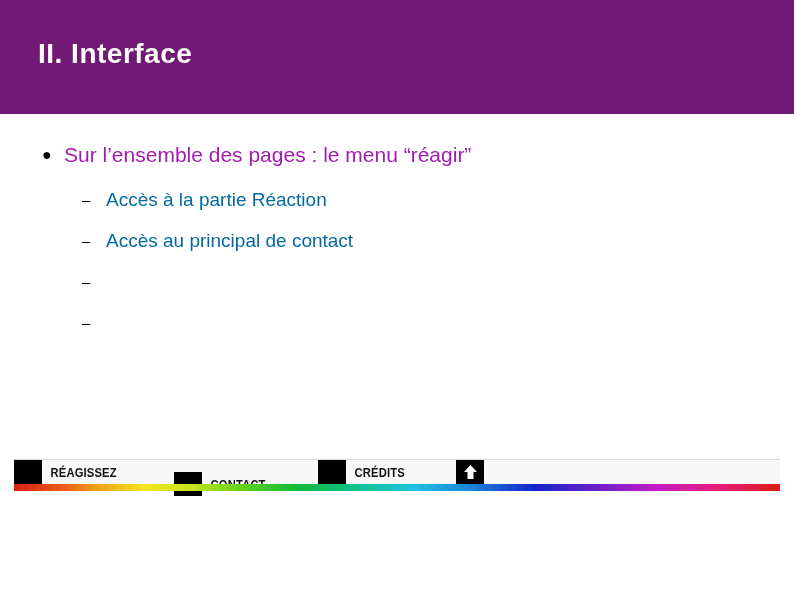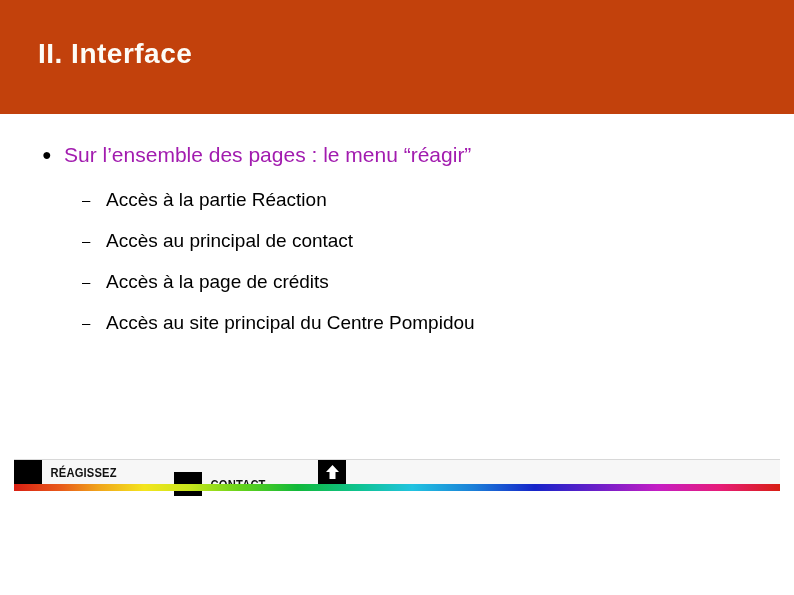--- a/index.html
+++ b/index.html
@@ -15,21 +15,21 @@
     font-family: "Liberation Sans", sans-serif;
   }
 
   
   #header-band {
     position: absolute;
     left: 0;
     top: 0;
     width: 794px;
     height: 114px;
-    background: #c2410c;
+    background: #701a75;
   }
   #slide-title {
     position: absolute;
     left: 38px;
     top: 40px;
     font-size: 28px;
     font-weight: bold;
     color: #fdfcf7;
     letter-spacing: 0.5px;
     white-space: nowrap;
@@ -84,21 +84,21 @@
   .bullet-l2 .marker {
     width: 24px;
     flex: 0 0 24px;
     color: #000000;
     font-size: 15px;
     line-height: 28px;
     box-sizing: border-box;
   }
   .bullet-l2 .text {
     font-size: 19px;
-    color: #000000;
+    color: #0369a1;
     line-height: 28px;
     white-space: nowrap;
   }
 
   
   #bottom-nav {
     position: absolute;
     left: 14px;
     top: 459px;
     width: 766px;
@@ -203,45 +203,47 @@
       <span class="text">Accès à la partie Réaction</span>
     </div>
 
     <div class="bullet-l2">
       <span class="marker">–</span>
       <span class="text">Accès au principal de contact</span>
     </div>
 
     <div class="bullet-l2">
       <span class="marker">–</span>
-      <span class="text">Accès à la page de crédits</span>
-    </div>
-
-    <div class="bullet-l2">
-      <span class="marker">–</span>
-      <span class="text">Accès au site principal du Centre Pompidou</span>
+    </div>
+
+    <div class="bullet-l2">
+      <span class="marker">–</span>
     </div>
 
   </div>
 </div>
 
 <div id="bottom-nav">
 
   <div id="nav-strip">
 
     <div class="nav-item" id="nav-item-reagissez">
       <div class="nav-square"></div>
       <div class="nav-label">RÉAGISSEZ</div>
     </div>
 
     <div class="nav-item" id="nav-item-contact">
       <div class="nav-square"></div>
       <div class="nav-label">CONTACT</div>
     </div>
 
+    <div class="nav-item" id="nav-item-credits">
+      <div class="nav-square"></div>
+      <div class="nav-label">CRÉDITS</div>
+    </div>
 
 
     <div id="nav-top-button">
       <span>
         <svg width="15" height="16" viewBox="0 0 15 16" aria-hidden="true">
           <polygon points="7.5,1 14,8 10.5,8 10.5,15 4.5,15 4.5,8 1,8" fill="#ffffff"></polygon>
         </svg>
       </span>
     </div>
 

